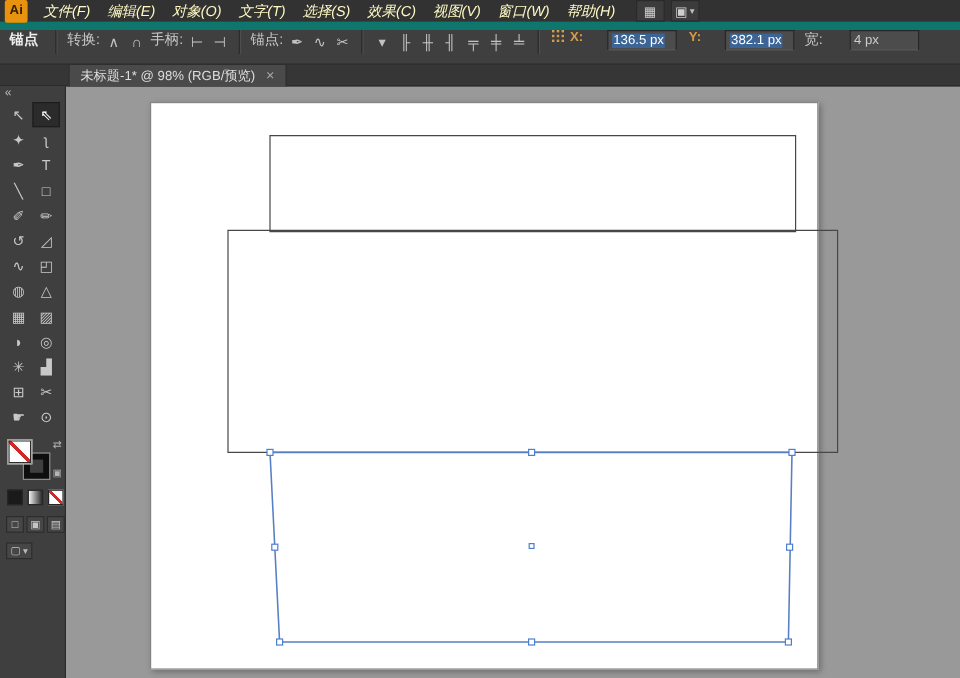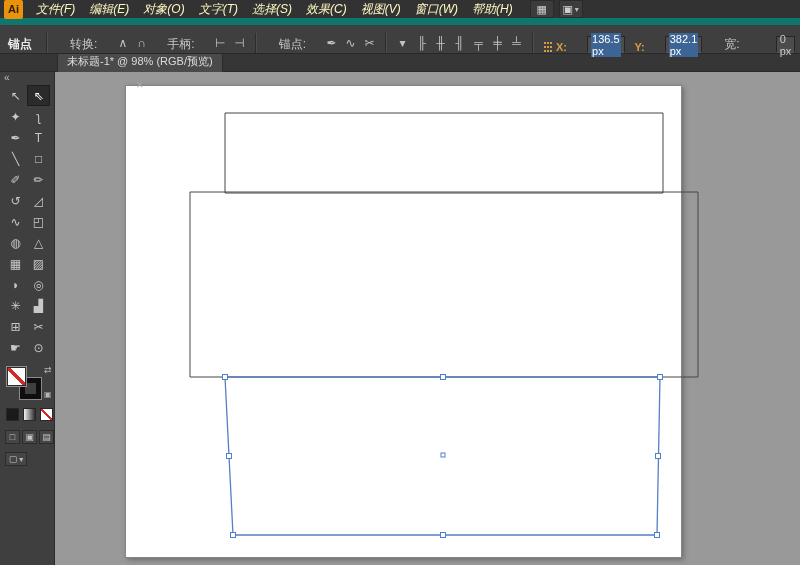--- a/index.html
+++ b/index.html
@@ -9,41 +9,41 @@
     background:#323232; border-bottom:7px solid #0f766e; display:flex; align-items:center; z-index:6; }
   .logo { width:19px; height:19px; margin:0 6px 0 4px; background:#e8920e; color:#2f2005;
     font-weight:bold; font-size:11px; display:flex; align-items:center; justify-content:center; border-radius:2px; }
   .menu-item { color:#fef9c3; font-size:12px; padding:0 7px; height:25px; line-height:25px; cursor:default;font-style:italic; }
   .menu-right { display:flex; gap:5px; margin-left:10px; }
   .mr-btn { color:#cfcfcf; font-size:11px; min-width:24px; height:18px; background:#3c3c3c;
     border:1px solid #2a2a2a; display:flex; align-items:center; justify-content:center; gap:2px; }
   .caret { font-size:8px; color:#bbb; }
 
   .controlbar { position:absolute; left:0; top:25px; width:800px; height:29px; background:#3f3f3f;
-    border-bottom:1px solid #282828; display:flex; align-items:flex-end; font-size:12px; color:#ccc;
+    border-bottom:1px solid #282828; display:flex; align-items:flex-start; font-size:12px; color:#ccc;
     padding-left:8px; z-index:5; }
   .cb-title { color:#ececec; font-weight:bold; margin-right:8px; white-space:nowrap; }
   .cb-sep { width:0; height:20px; border-left:1px solid #2c2c2c; border-right:1px solid #4e4e4e; margin:0 6px; }
-  .cb-label { color:#c8c8c8; margin:0 16px; white-space:nowrap; }
+  .cb-label { color:#c8c8c8; margin:0 2px; white-space:nowrap; }
   .cb-btn { min-width:19px; height:20px; display:flex; align-items:center; justify-content:center;
     color:#c2c2c2; font-size:12px; cursor:default; }
   .cb-group { display:flex; align-items:center; }
   .cb-input { display:flex; align-items:center; background:#4c4c4c; border:1px solid #262626;
     border-bottom-color:#565656; height:17px; width:58px; padding:0 3px; font-size:11px; color:#ccc; margin:0 6px 0 20px; }
   .cb-input .selval { background:#3c6595; color:#fff; padding:0 1px; }
   .cb-axis { color:#d79b46; font-weight:bold; font-size:11px; margin-left:4px; }
   .refpoint { width:11px; height:11px; margin-left:4px; display:grid; grid-template-columns:repeat(3,1fr);
     grid-template-rows:repeat(3,1fr); gap:1px; }
   .refpoint i { background:#d79b46; width:2px; height:2px; }
 
   .tabbar { position:absolute; left:0; top:54px; width:800px; height:18px; background:#363636;
     border-bottom:1px solid #2a2a2a; z-index:4; }
   .tab { position:absolute; left:57px; top:0; height:18px; background:#4a4a4a;
     border-left:1px solid #2a2a2a; border-right:1px solid #2a2a2a; color:#ddd; font-size:11px;
-    display:flex; align-items:center; padding:0 9px; gap:9px; white-space:nowrap;flex-direction:column; }
+    display:flex; align-items:center; padding:0 9px; gap:9px; white-space:nowrap; }
   .tab-close { color:#a8a8a8; font-size:12px; }
 
   .toolbar { position:absolute; left:0; top:72px; width:55px; bottom:0; background:#3f3f3f;
     border-right:1px solid #2b2b2b; z-index:3; }
   .tb-head { height:13px; color:#bdbdbd; font-size:10px; padding-left:4px; line-height:12px; }
   #tools-grid { display:grid; grid-template-columns:23px 23px; justify-content:center; }
   .tool { height:21px; display:flex; align-items:center; justify-content:center; color:#c8c8c8; font-size:12px; cursor:default; }
   .tool.active { background:#2b2b2b; border:1px solid #1d1d1d; color:#fff; }
 
   .swatches { position:absolute; left:6px; top:294px; width:46px; height:38px; }
@@ -147,21 +147,21 @@
   <span class="cb-axis">X:</span>
   <div class="cb-input">
     <span class="selval">136.5 px</span>
   </div>
   <span class="cb-axis">Y:</span>
   <div class="cb-input">
     <span class="selval">382.1 px</span>
   </div>
   <span class="cb-label">宽:</span>
   <div class="cb-input">
-    <span>0 px</span>
+    <span>4 px</span>
   </div>
 </div>
 
 <div class="tabbar">
   <div class="tab">
     <span>未标题-1* @ 98% (RGB/预览)</span>
     <span class="tab-close">×</span>
   </div>
 </div>
 

